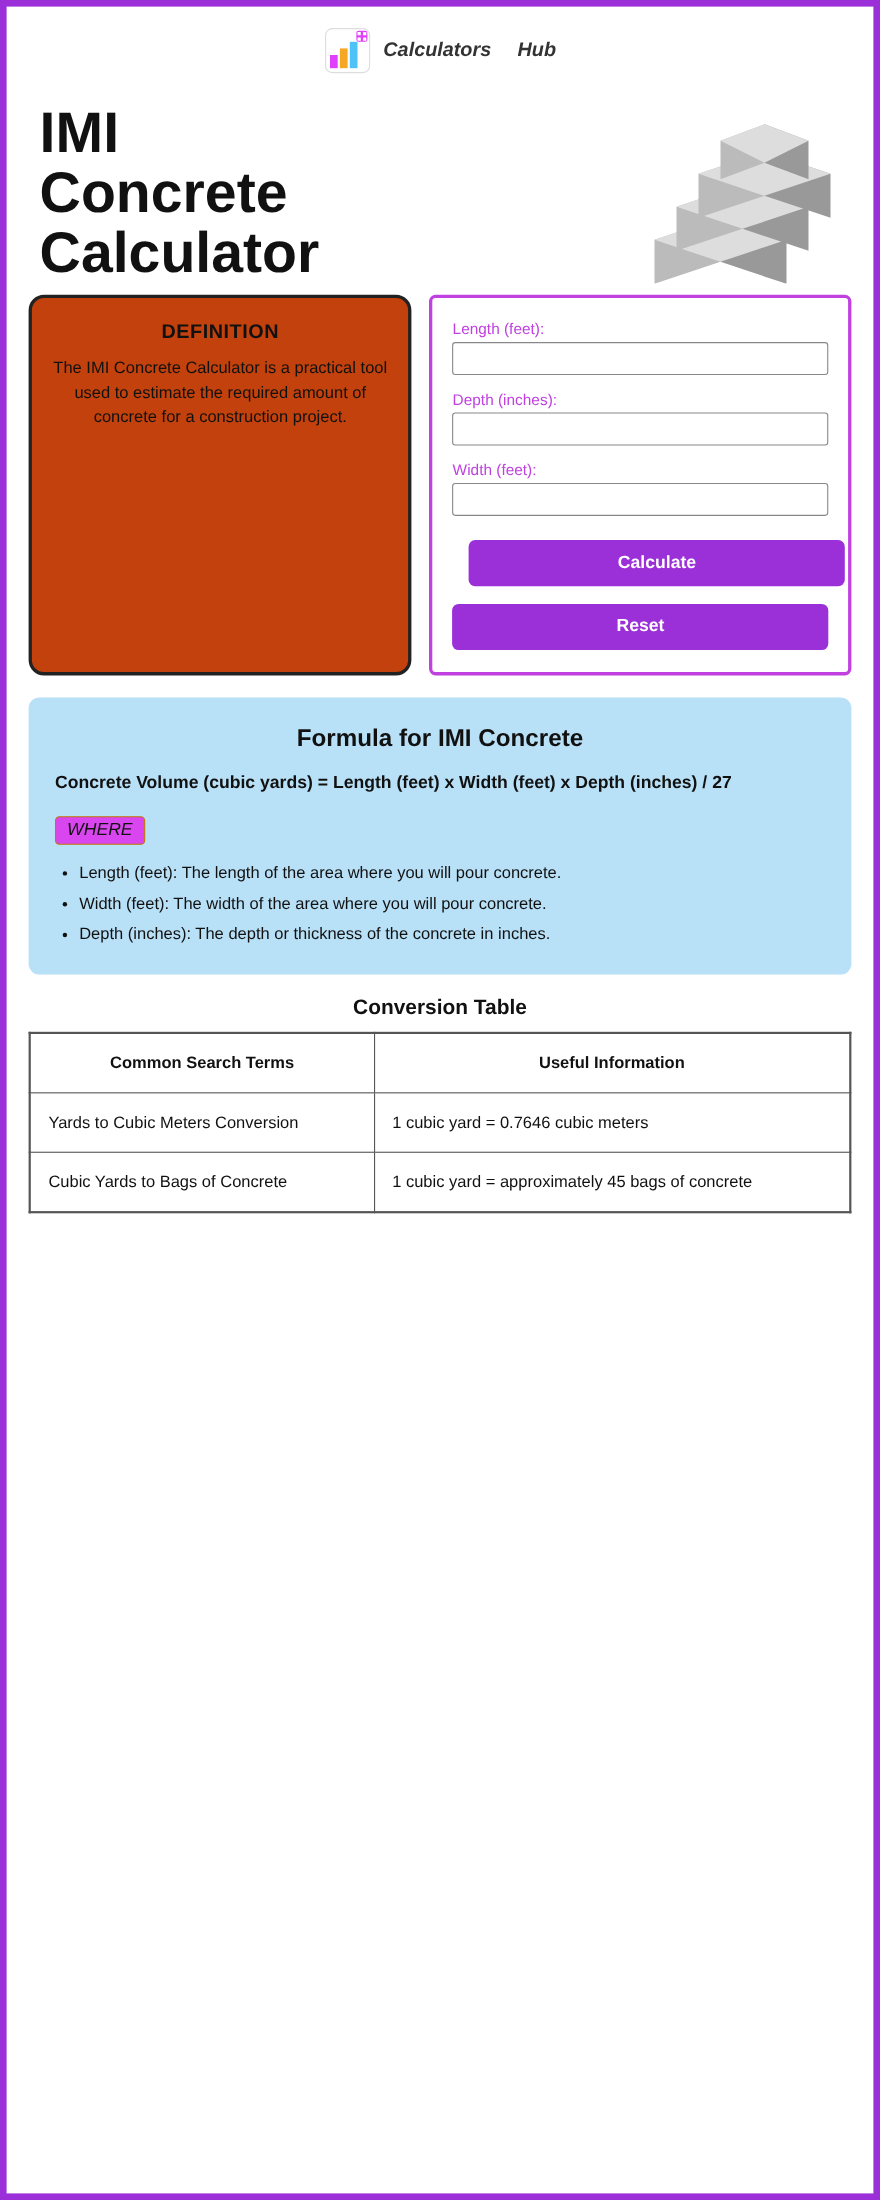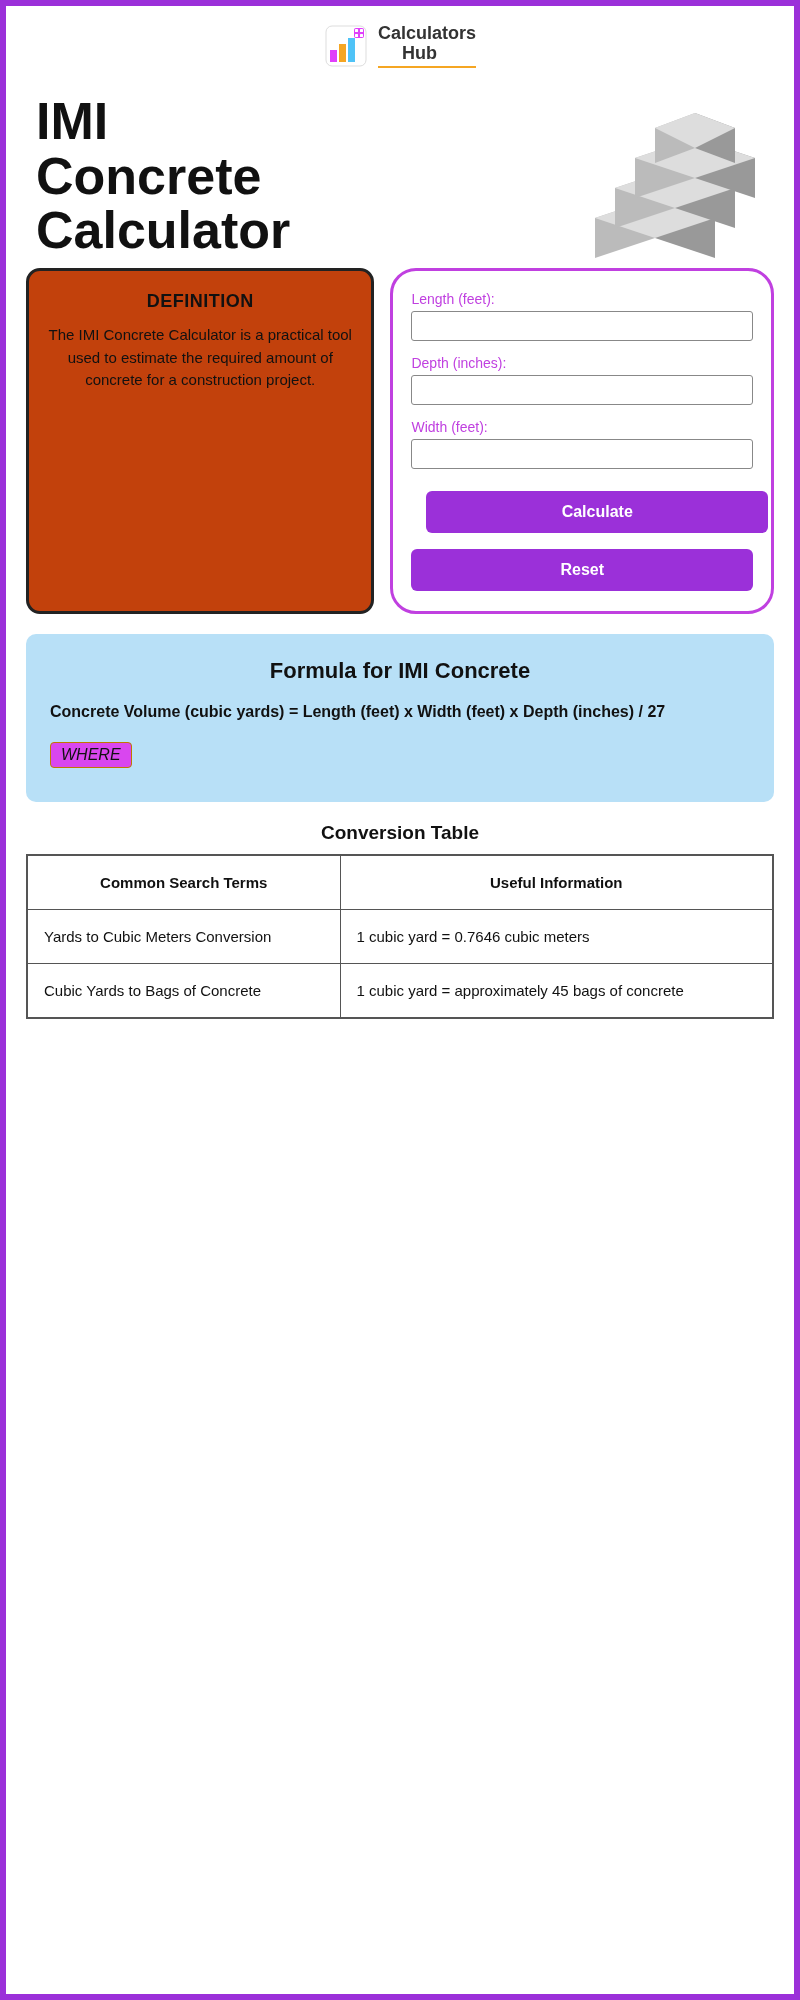--- a/index.html
+++ b/index.html
@@ -18,22 +18,23 @@
       align-items: center;
       padding: 18px 0 10px;
       gap: 10px;
     }
     .logo-icon {
       width: 44px;
       height: 44px;
     }
     .logo-text {
       display: flex;
-      flex-direction: column;
+      flex-direction: row;
       line-height: 1.1;
+      font-style: italic;
     }
     .logo-text .brand-name {
       font-size: 18px;
       font-weight: bold;
       color: #333;
     }
     .logo-text .brand-sub {
       font-size: 18px;
       font-weight: bold;
       color: #333;
@@ -92,21 +93,21 @@
     }
     .definition-text {
       font-size: 15px;
       color: #111;
       line-height: 1.5;
     }
 
     
     .calculator-card {
       border: 3px solid #c040e0;
-      border-radius: 26px;
+      border-radius: 6px;
       padding: 20px 18px;
       flex: 1.1;
       display: flex;
       flex-direction: column;
       gap: 10px;
     }
     .field-label {
       font-size: 14px;
       color: #c040e0;
       margin-bottom: 4px;
@@ -296,20 +297,25 @@
     </div>
     <button class="btn-calculate">Calculate</button>
     <button class="btn-reset">Reset</button>
   </div>
 </div>
 
 <div class="formula-section">
   <div class="formula-title">Formula for IMI Concrete</div>
   <div class="formula-body">Concrete Volume (cubic yards) = Length (feet) x Width (feet) x Depth (inches) / 27</div>
   <span class="where-badge">WHERE</span>
+  <ul class="formula-list">
+    <li>Length (feet): The length of the area where you will pour concrete.</li>
+    <li>Width (feet): The width of the area where you will pour concrete.</li>
+    <li>Depth (inches): The depth or thickness of the concrete in inches.</li>
+  </ul>
 </div>
 
 <div class="conversion-section">
   <div class="conversion-title">Conversion Table</div>
   <table class="conversion-table">
     <thead>
       <tr>
         <th>Common Search Terms</th>
         <th>Useful Information</th>
       </tr>

